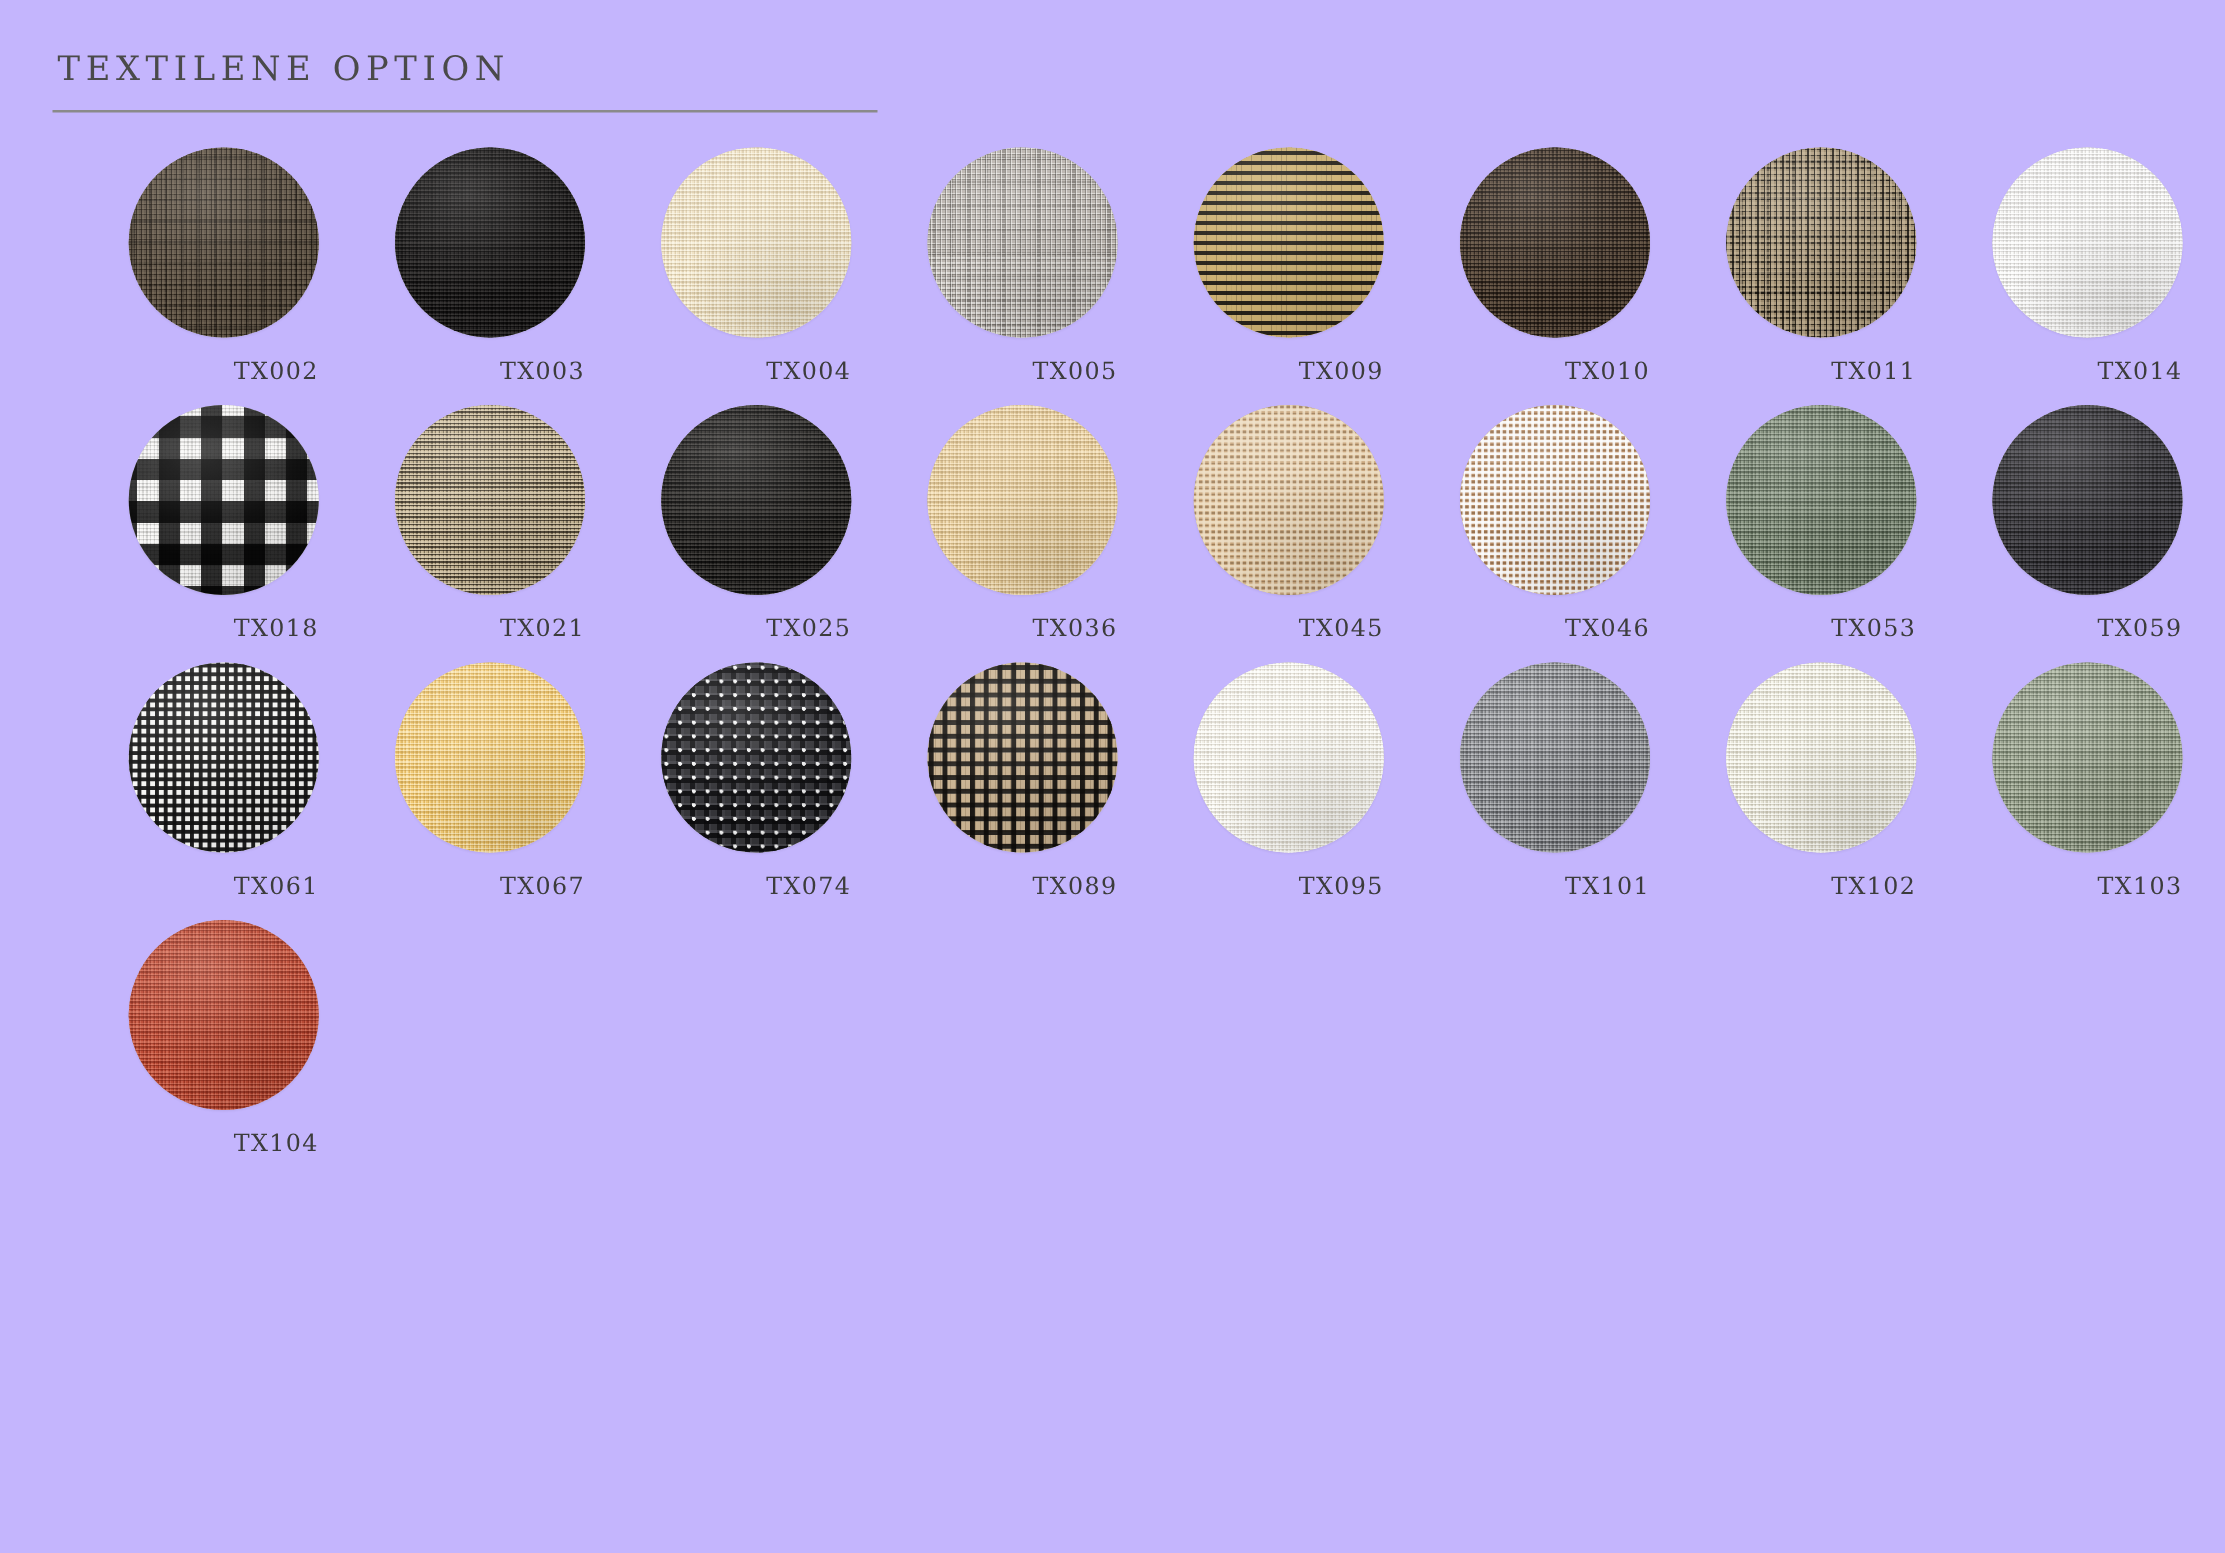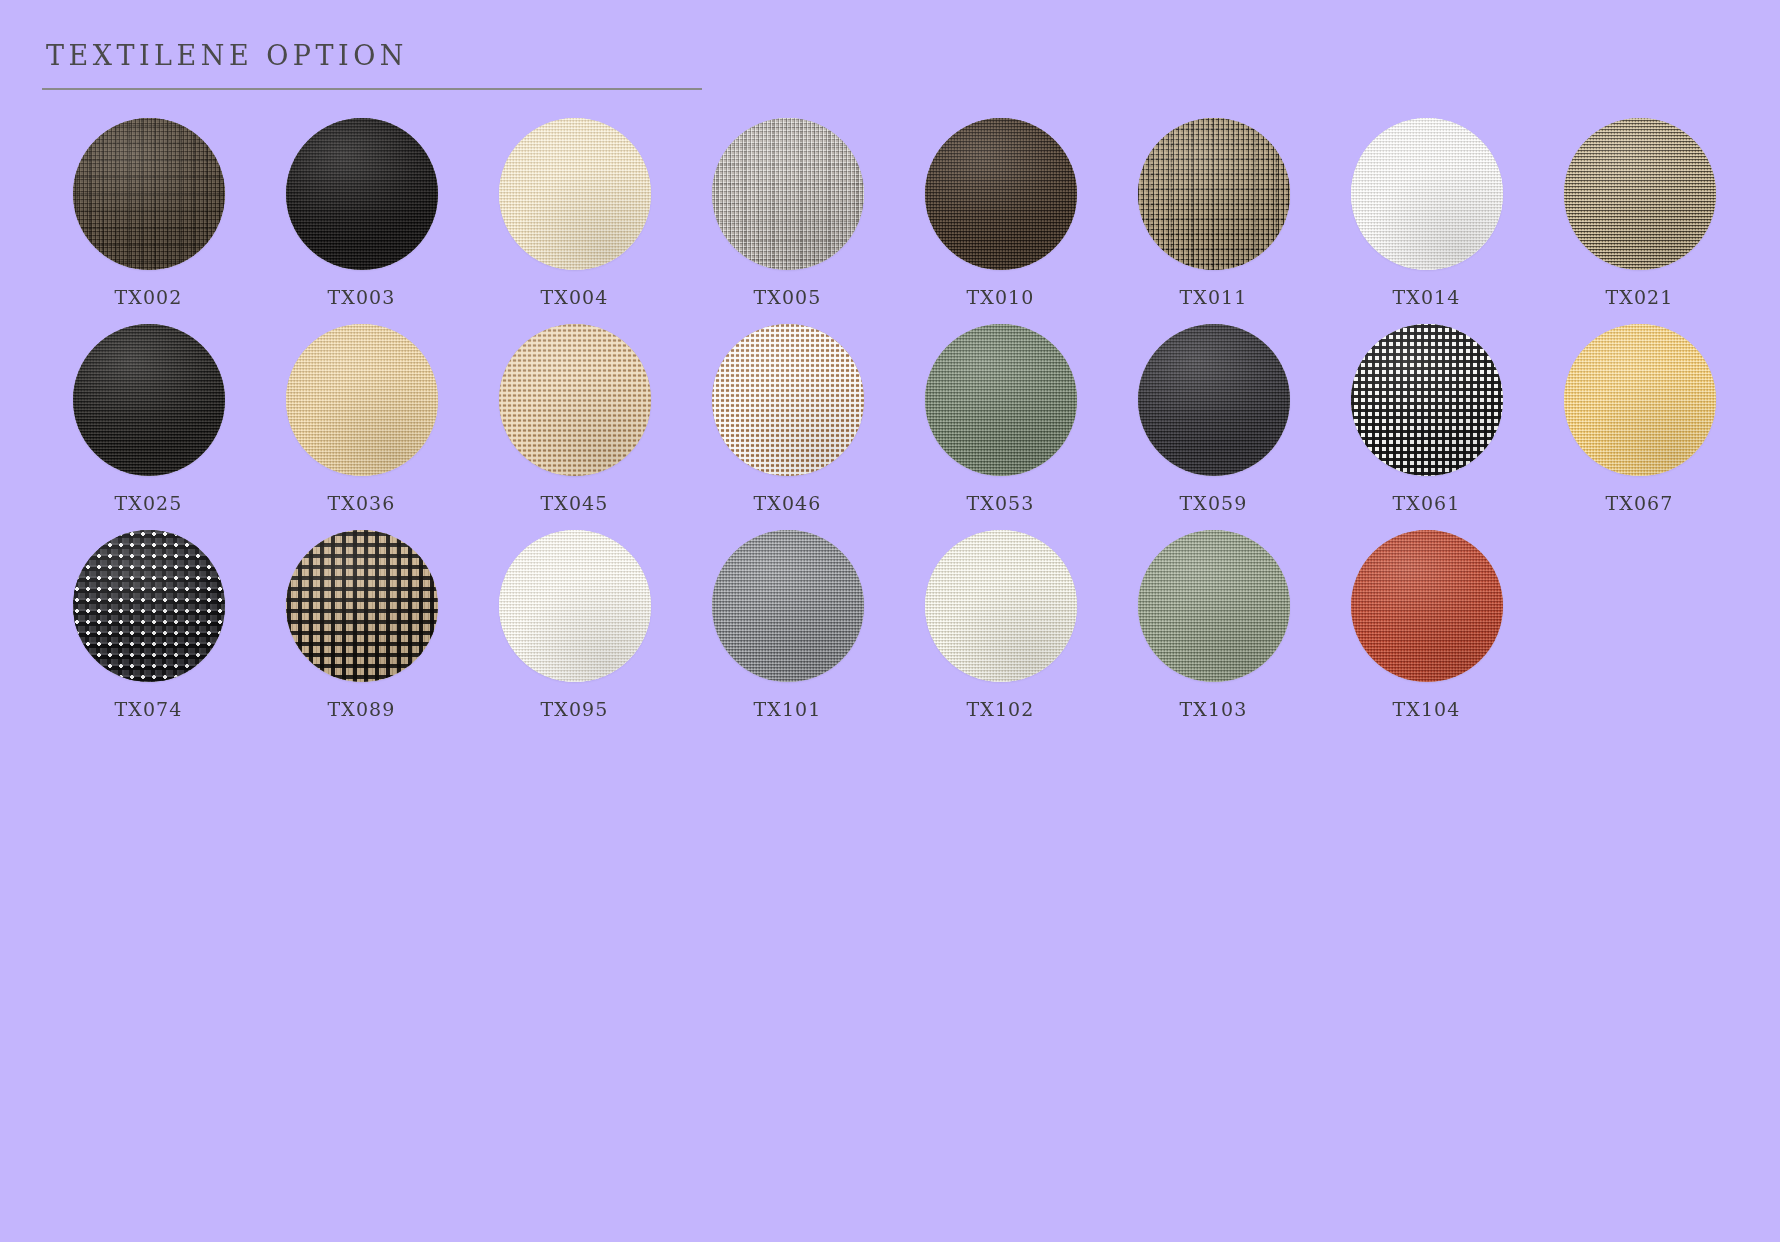--- a/index.html
+++ b/index.html
@@ -48,21 +48,21 @@
     width: 1700px;
     display: grid;
     grid-template-columns: repeat(8, 213px);
     row-gap: 16px;
     column-gap: 0;
   }
   .swatch-cell {
     width: 213px;
     display: flex;
     flex-direction: column;
-    align-items: center;
+    align-items: flex-end;
   }
   .swatch-disc {
     width: 152px;
     height: 152px;
     border-radius: 50%;
     position: relative;
     overflow: hidden;
     background-color: #ccc;
     box-shadow: 0 1px 2px rgba(0,0,0,0.07);
   }
@@ -357,20 +357,27 @@
       </div>
       <div class="swatch-cell">
         <div class="swatch-disc">
           <div class="tex t-tx005"></div>
           <div class="sheen"></div>
         </div>
         <div class="swatch-label">TX005</div>
       </div>
       <div class="swatch-cell">
         <div class="swatch-disc">
+          <div class="tex t-tx009"></div>
+          <div class="sheen"></div>
+        </div>
+        <div class="swatch-label">TX009</div>
+      </div>
+      <div class="swatch-cell">
+        <div class="swatch-disc">
           <div class="tex t-tx010"></div>
           <div class="sheen"></div>
         </div>
         <div class="swatch-label">TX010</div>
       </div>
       <div class="swatch-cell">
         <div class="swatch-disc">
           <div class="tex t-tx011"></div>
           <div class="sheen"></div>
         </div>
@@ -378,20 +385,27 @@
       </div>
       <div class="swatch-cell">
         <div class="swatch-disc">
           <div class="tex t-tx014"></div>
           <div class="sheen"></div>
         </div>
         <div class="swatch-label">TX014</div>
       </div>
       <div class="swatch-cell">
         <div class="swatch-disc">
+          <div class="tex t-tx018"></div>
+          <div class="sheen"></div>
+        </div>
+        <div class="swatch-label">TX018</div>
+      </div>
+      <div class="swatch-cell">
+        <div class="swatch-disc">
           <div class="tex t-tx021"></div>
           <div class="sheen"></div>
         </div>
         <div class="swatch-label">TX021</div>
       </div>
       <div class="swatch-cell">
         <div class="swatch-disc">
           <div class="tex t-tx025"></div>
           <div class="sheen"></div>
         </div>

